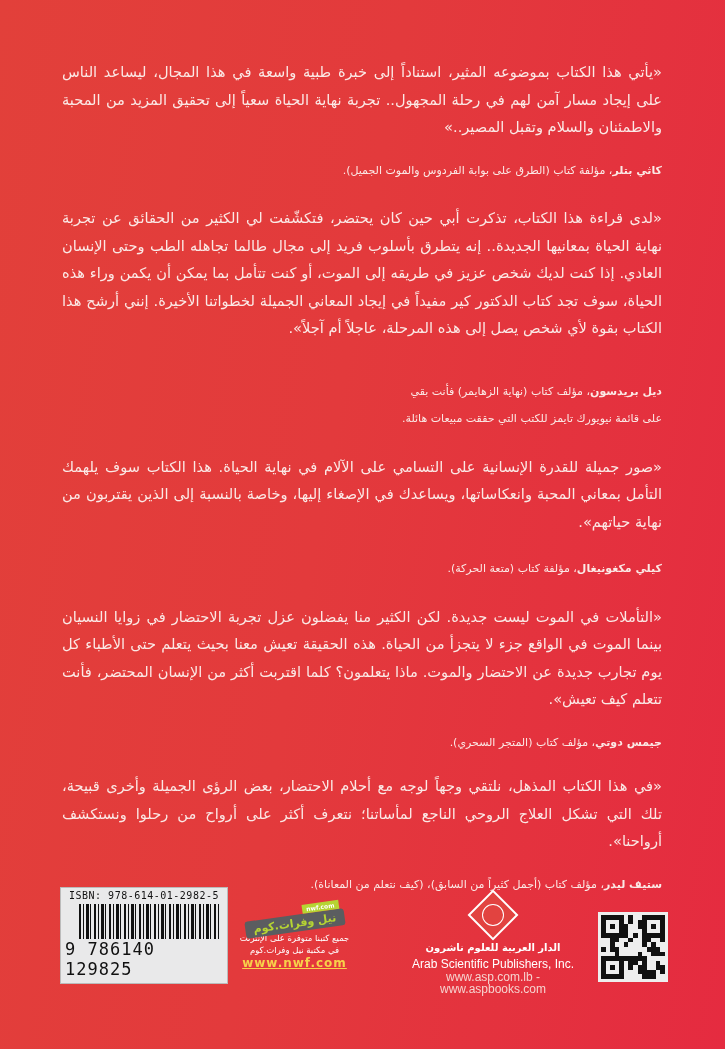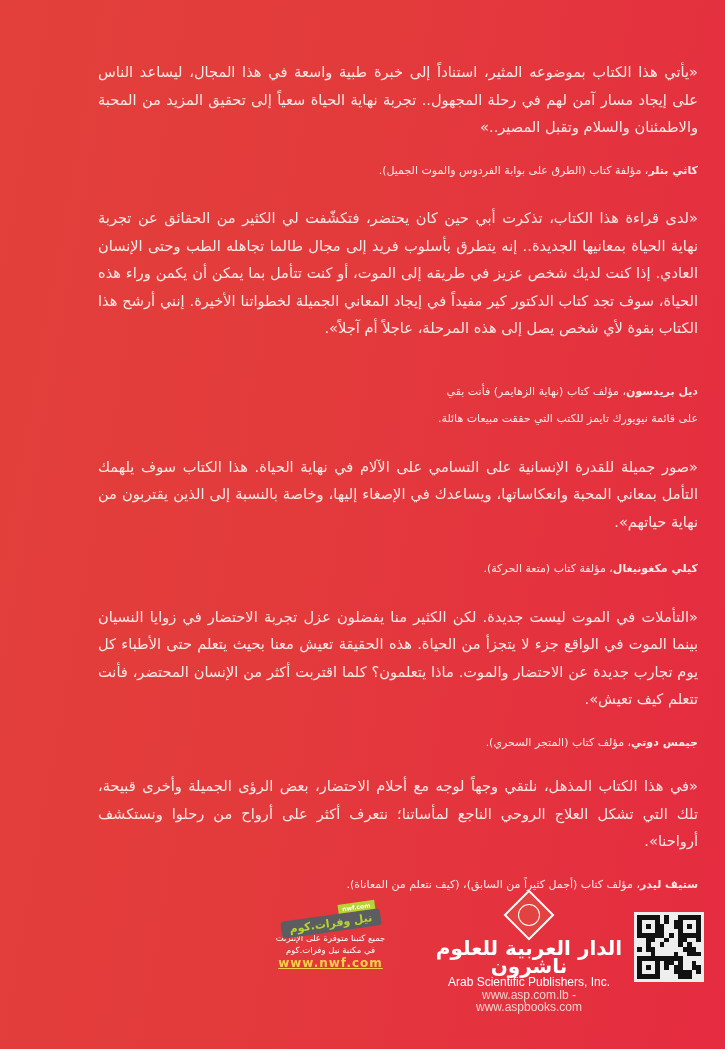--- a/index.html
+++ b/index.html
@@ -5,21 +5,21 @@
     html, body { margin: 0; padding: 0; }
     body {
       width: 725px;
       height: 1049px;
       overflow: hidden;
       background: linear-gradient(100deg, #e2403a 0%, #e33a3c 45%, #e52b40 100%);
       font-family: "DejaVu Sans", sans-serif;
       color: #fbe9e6;
       position: relative;
     }
-    .cover { position: absolute; inset: 0; margin-left: 36px; }
+    .cover { position: absolute; inset: 0; }
     .content {
       position: absolute;
       top: 58px;
       left: 62px;
       width: 600px;
       direction: rtl;
       text-align: justify;
       text-align-last: right;
     }
     .quote {
@@ -87,21 +87,21 @@
     }
     .pub-emblem {
       width: 32px; height: 32px; margin: 2px auto 6px;
       border: 2px solid #fff; transform: rotate(45deg);
       background: #e24340; position: relative;
     }
     .pub-emblem::after {
       content: ""; position: absolute; inset: 5px;
       border: 1px solid #fff; border-radius: 50%;
     }
-    .pub-ar { font-size: 20px; font-weight: bold; line-height: 18px; direction: rtl; }
+    .pub-ar { font-size: 10px; font-weight: bold; line-height: 18px; direction: rtl; }
     .pub-en { font-size: 12px; font-weight: normal; line-height: 14px; font-family: "Liberation Sans", sans-serif; }
     .pub-web { font-size: 12px; line-height: 12px; color: #f6d3cf; font-family: "Liberation Sans", sans-serif; }
 
     .qr {
       position: absolute; left: 598px; top: 912px;
       width: 70px; height: 70px; background: #eee; padding: 3px;
       box-sizing: border-box;
       display: grid; grid-template-columns: repeat(14, 1fr); grid-template-rows: repeat(14, 1fr);
     }
     .qr span { background: #111; }
@@ -131,20 +131,25 @@
     <p class="quote">«التأملات في الموت ليست جديدة. لكن الكثير منا يفضلون عزل تجربة الاحتضار في زوايا النسيان بينما الموت في الواقع جزء لا يتجزأ من الحياة. هذه الحقيقة تعيش معنا بحيث يتعلم حتى الأطباء كل يوم تجارب جديدة عن الاحتضار والموت. ماذا يتعلمون؟ كلما اقتربت أكثر من الإنسان المحتضر، فأنت تتعلم كيف تعيش».</p>
     <div class="gap-s"></div>
     <p class="attribution"><span class="name">جيمس دوتي</span><span>، مؤلف كتاب (المتجر السحري).</span></p>
     <div class="gap-s"></div>
 
     <p class="quote">«في هذا الكتاب المذهل، نلتقي وجهاً لوجه مع أحلام الاحتضار، بعض الرؤى الجميلة وأخرى قبيحة، تلك التي تشكل العلاج الروحي الناجع لمأساتنا؛ نتعرف أكثر على أرواح من رحلوا ونستكشف أرواحنا».</p>
     <div class="gap-s"></div>
     <p class="attribution"><span class="name">ستيف ليدر</span><span>، مؤلف كتاب (أجمل كثيراً من السابق)، (كيف نتعلم من المعاناة).</span></p>
   </div>
 
+  <div class="barcode-box">
+    <div class="isbn-text">ISBN: 978-614-01-2982-5</div>
+    <div class="bars"></div>
+    <div class="barcode-number">9 786140 129825</div>
+  </div>
 
   <div class="nwf">
     <div class="nwf-logo">
       <span class="nwf-tag">nwf.com</span>
       <span>نيل وفرات.كوم</span>
     </div>
     <div class="nwf-line">جميع كتبنا متوفرة على الإنترنت</div>
     <div class="nwf-line">في مكتبة نيل وفرات.كوم</div>
     <div class="nwf-url">www.nwf.com</div>
   </div>

